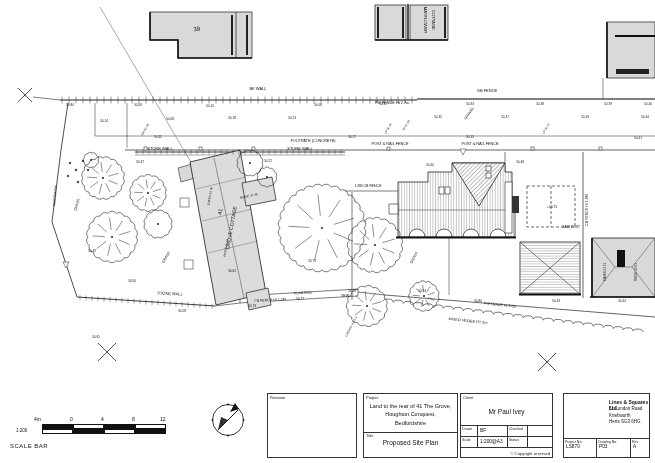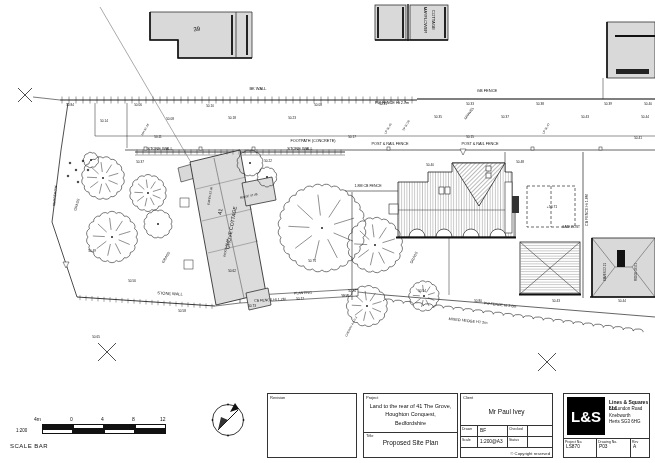--- a/index.html
+++ b/index.html
@@ -353,21 +353,20 @@
     <div class="cell" style="left:66px;width:25px">
           <span class="val"></span>
         </div>
   </div>
   <div class="row" style="top:53px;height:10px">
     <span class="copyright">© Copyright reserved</span>
   </div>
 </div>
 
 <div class="tb" style="left:563px;top:393px;width:87px;height:65px">
-  <div class="logo">L&amp;S</div>
   <div class="coname">Lines &amp; Squares Ltd</div>
   <div class="coaddr">
     <div>81 London Road</div>
     <div>Knebworth</div>
     <div>Herts SG3 6HG</div>
   </div>
   <div class="row" style="top:44px;height:19px">
     <div class="cell" style="left:0;width:32px;border-left:none">
       <span class="tag2">Project No.</span>
       <span class="val">LS870</span>

